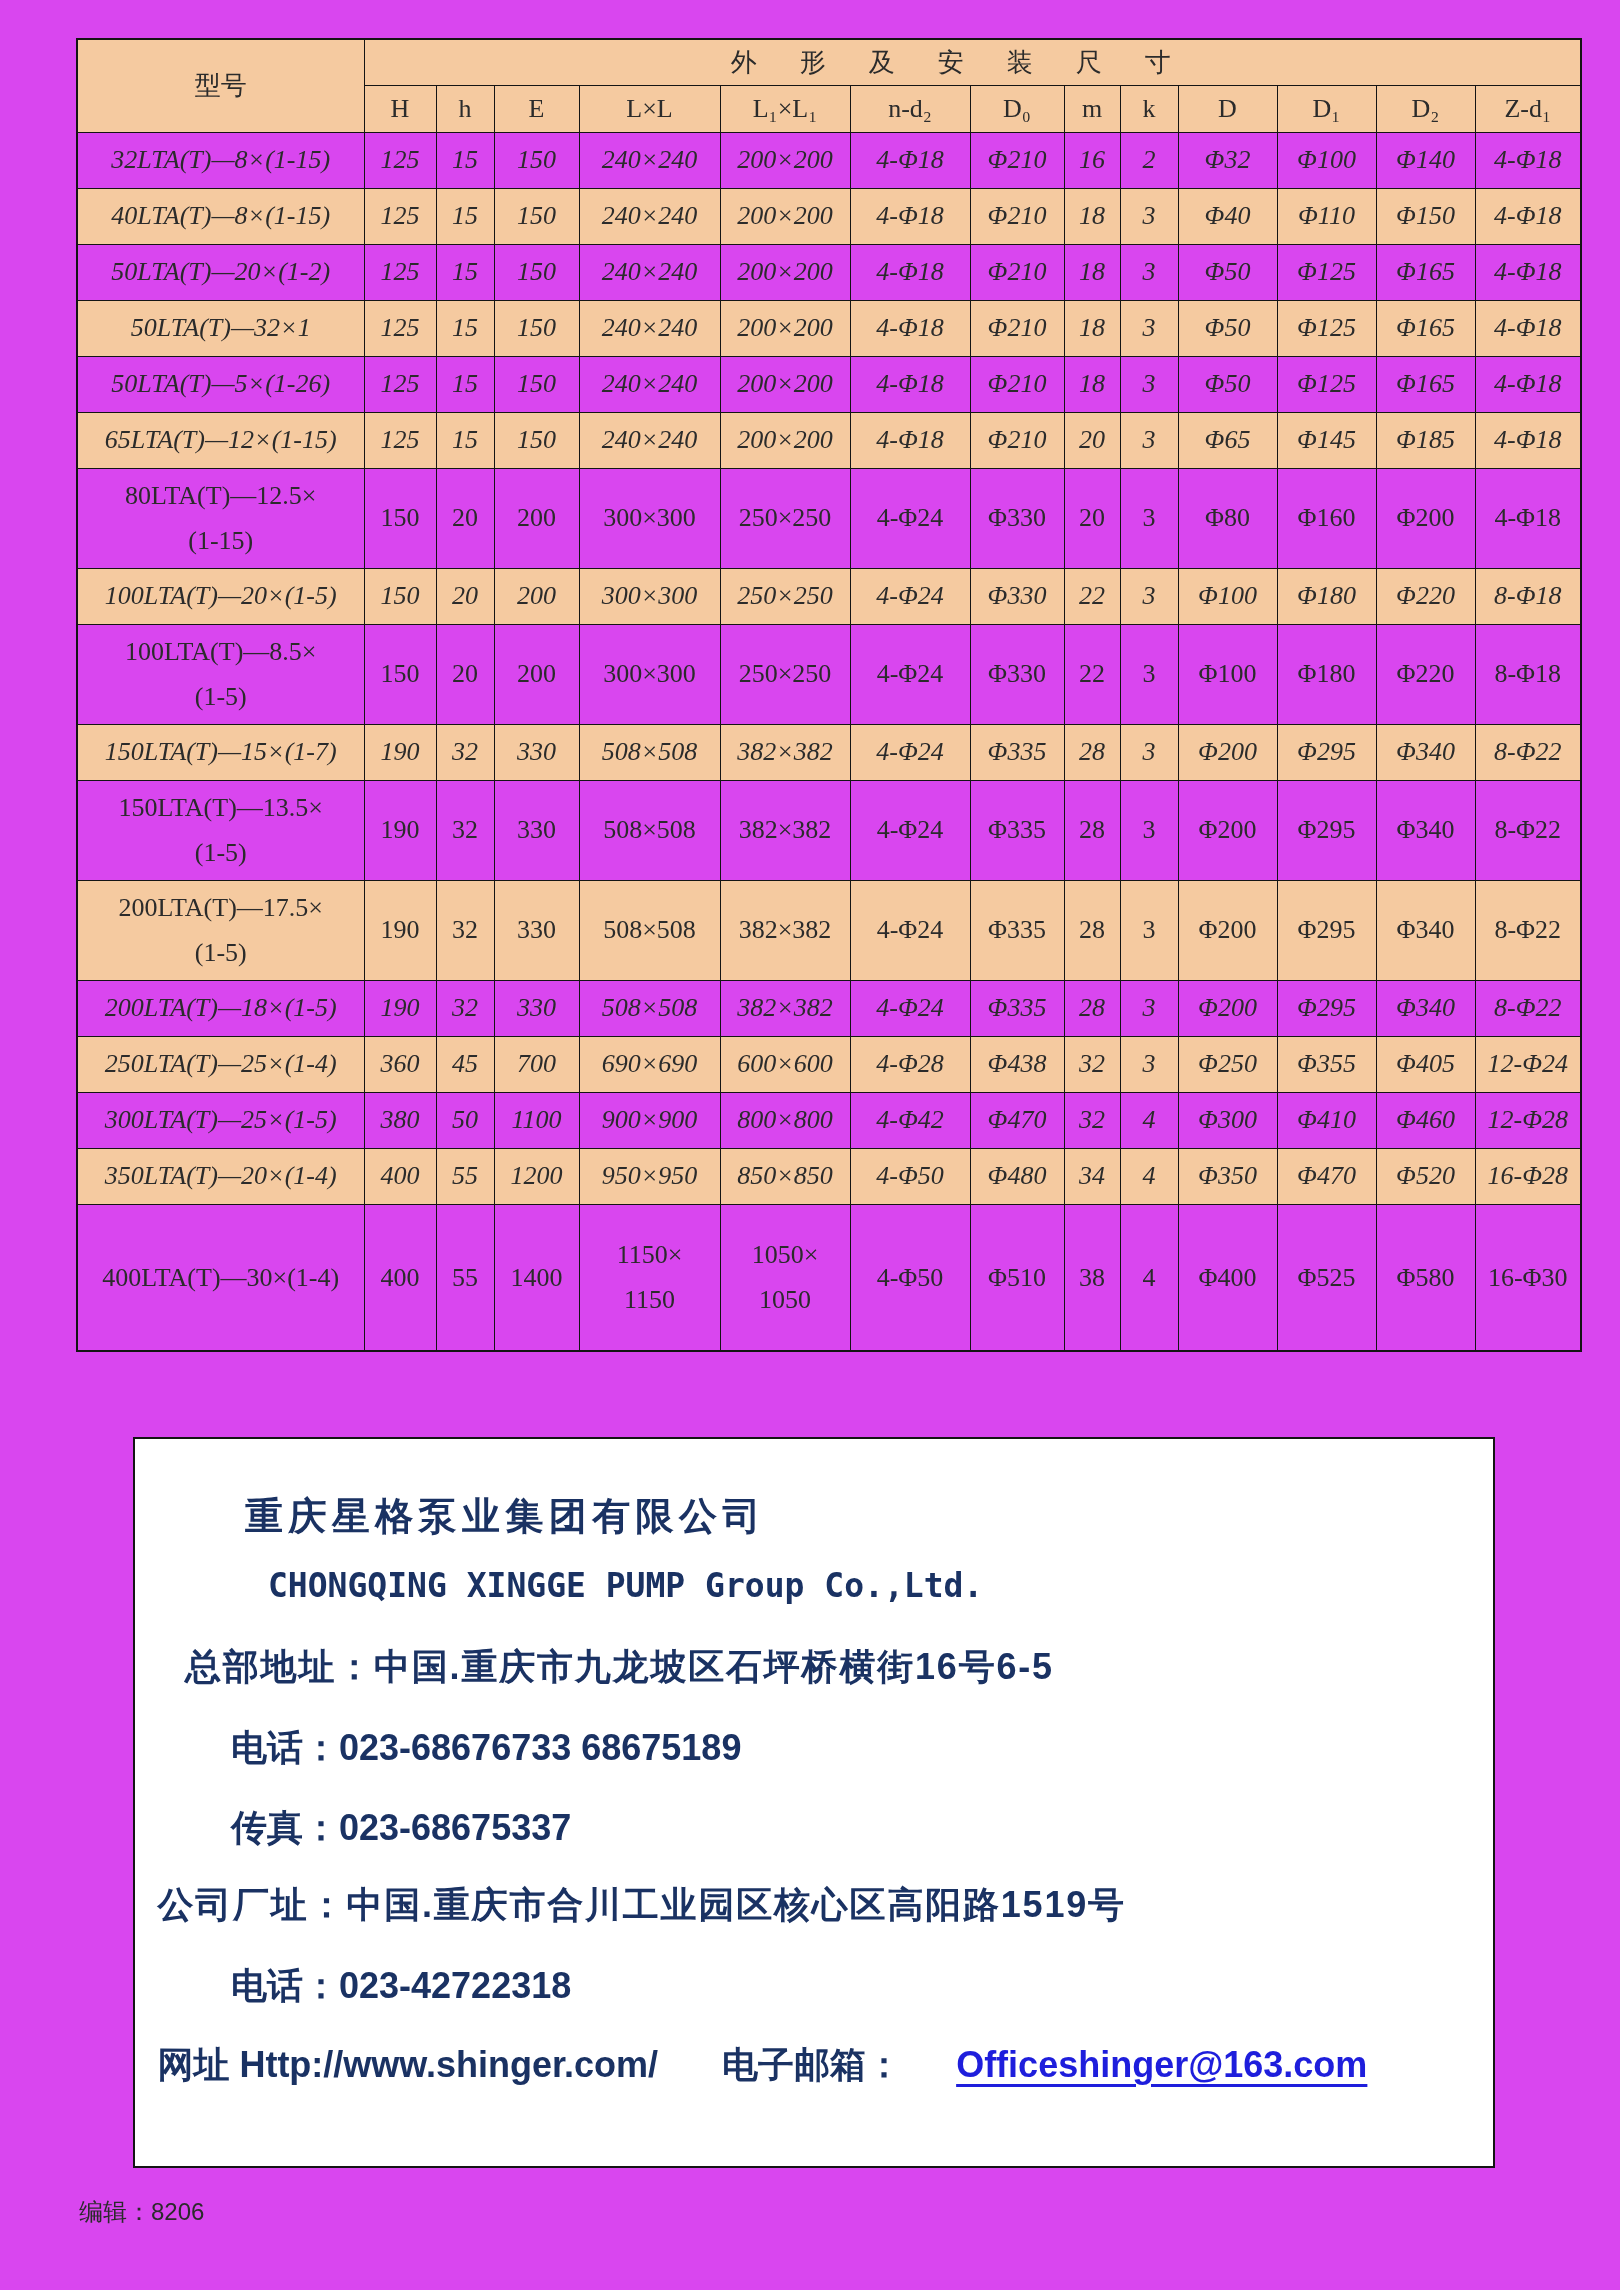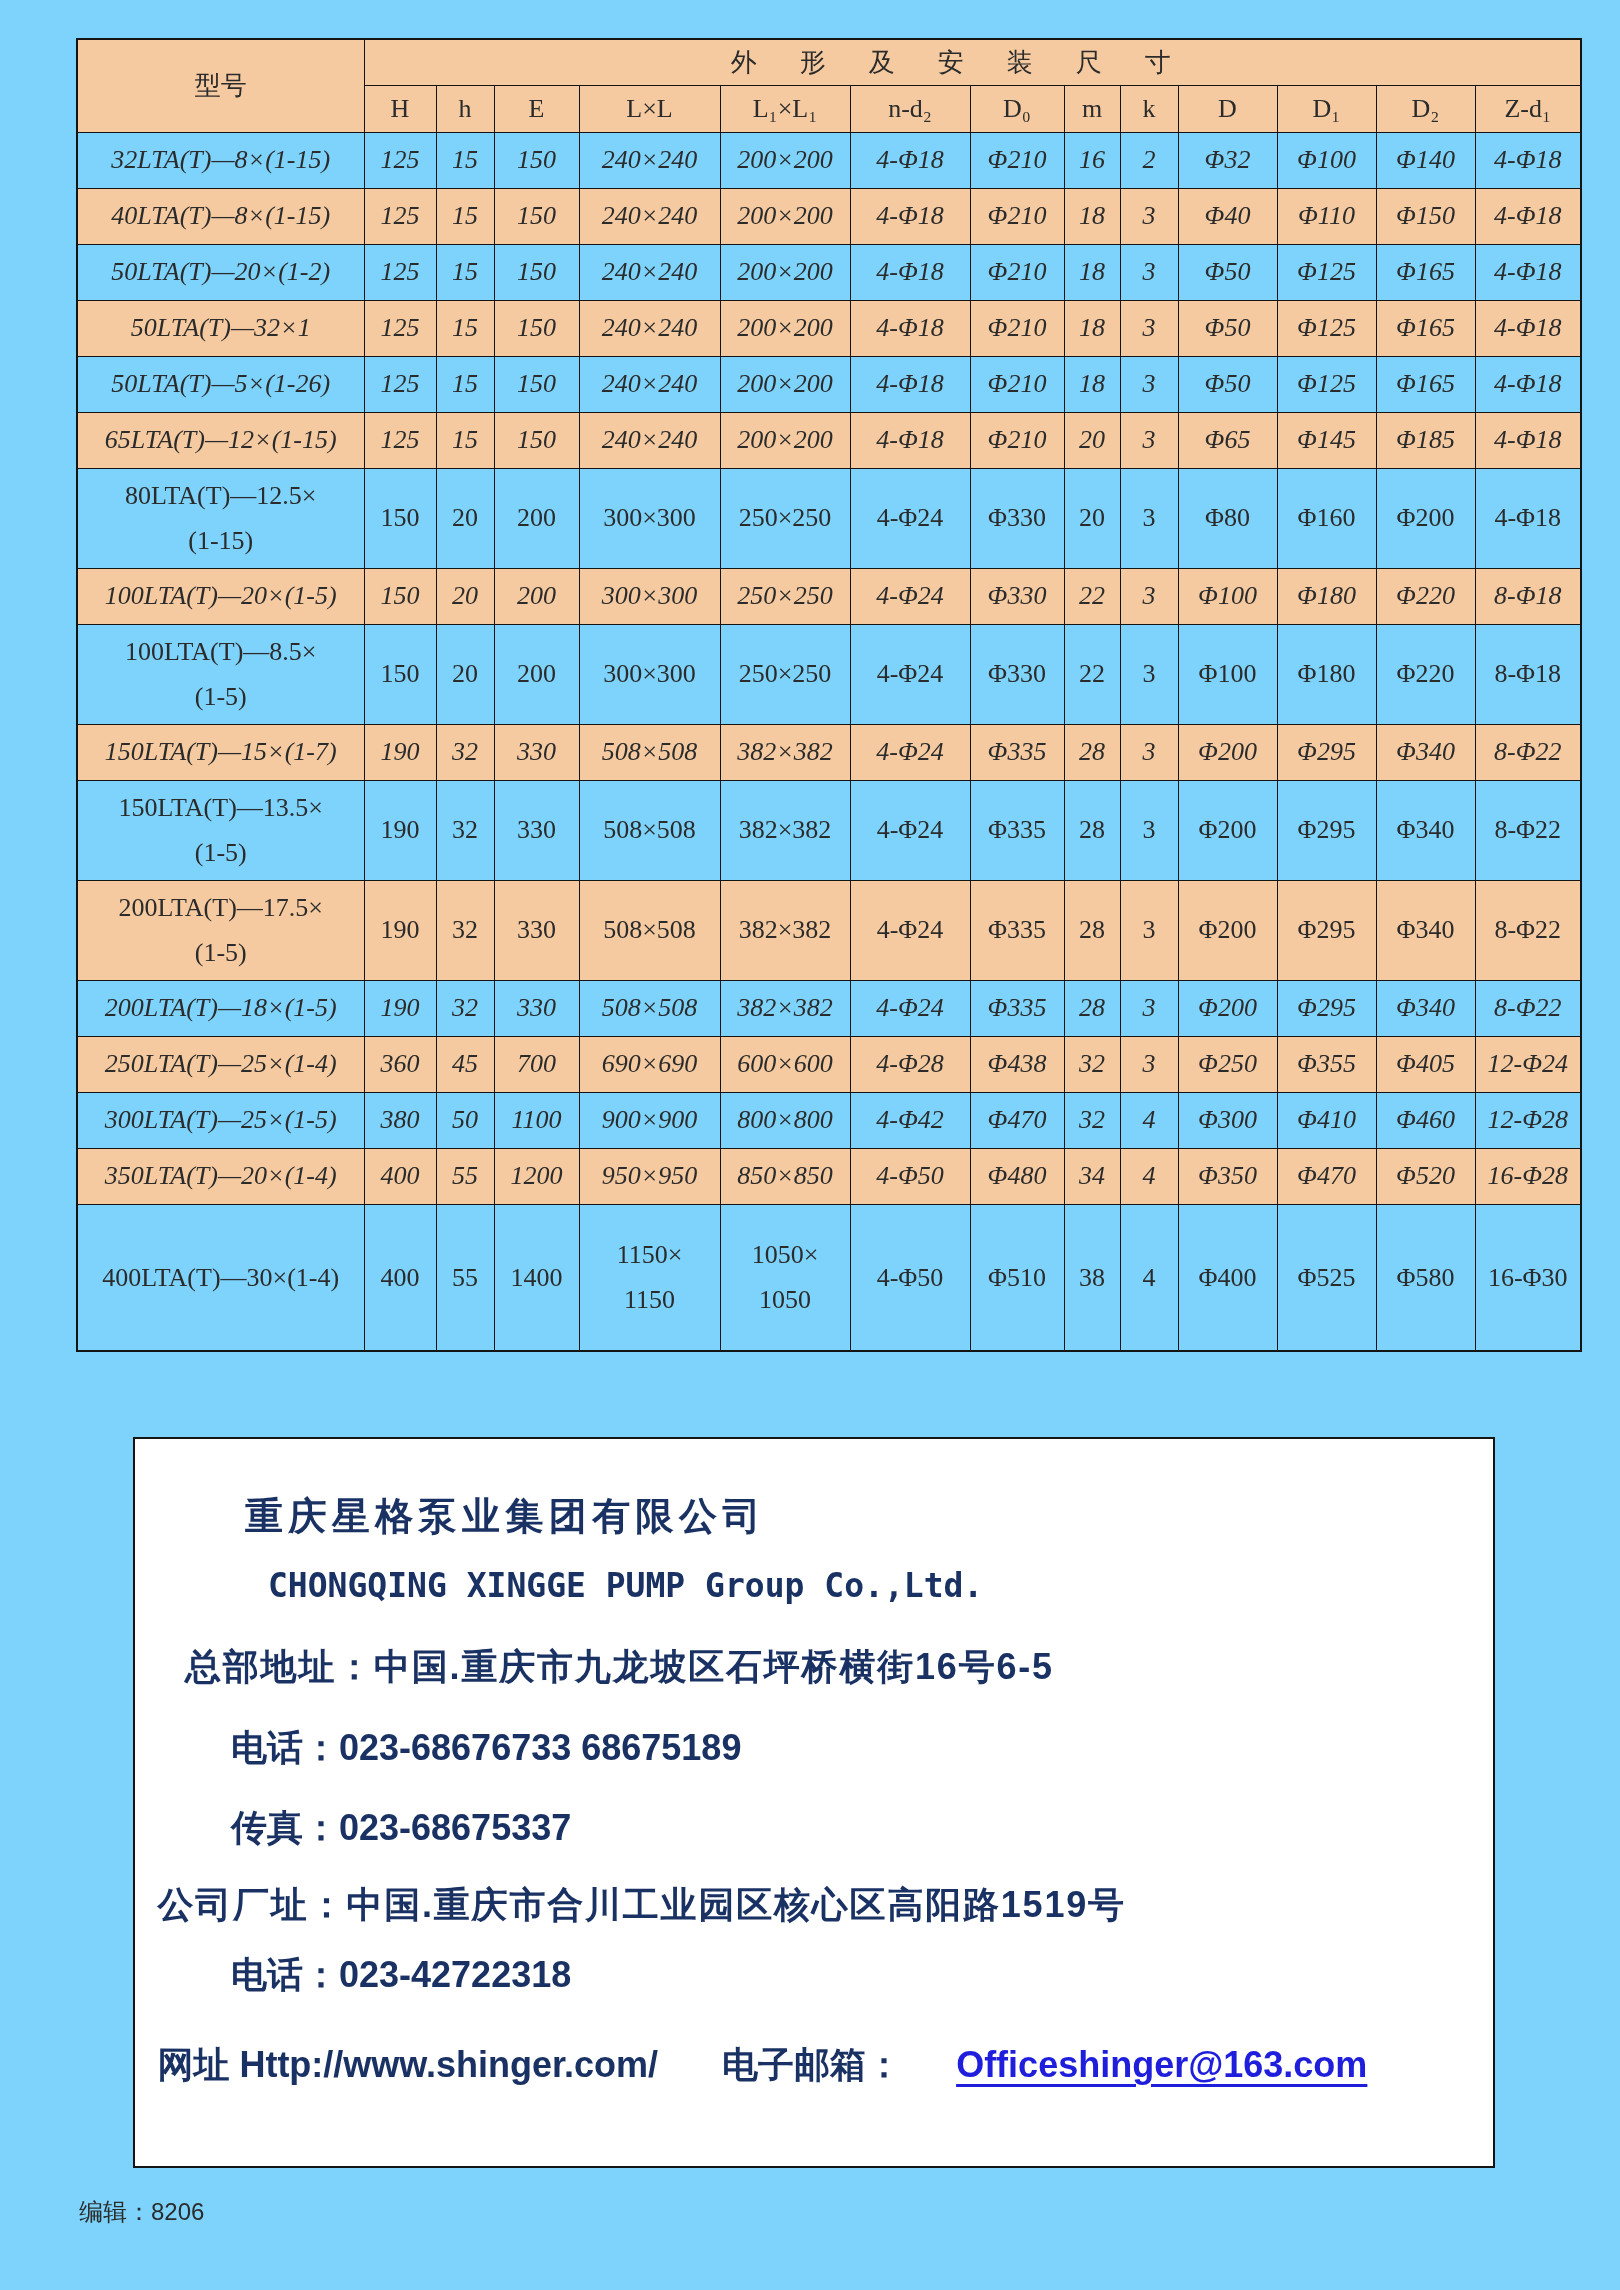--- a/index.html
+++ b/index.html
@@ -1,17 +1,17 @@
 <!DOCTYPE html>
 <html style="--shade: #F5CAA0; --line: #141414; --info: #1A3263; --email: #1E1EDC;font-size:14.3px"><head>
 <meta charset="utf-8">
 <style>
   html,body { margin:0; padding:0; background:#ffffff; }
   .page {
-    position:relative; width:1620px; height:2291px; background:#7dd3fc;
+    position:relative; width:1620px; height:2291px; background:#d946ef;
     font-family:"Liberation Serif","DejaVu Serif",serif; color:#222222;
     overflow:hidden;
   }
 
   
   table.dim {
     position:absolute; left:76px; top:38px; width:1502px;
     border-collapse:collapse; table-layout:fixed;
     border:2.7px solid var(--line,#141414);
   }
@@ -48,21 +48,21 @@
     font-family:"Liberation Sans","DejaVu Sans",sans-serif;
     font-size:36px;
   }
   .cn-name  { left:110px; top:52px;  font-size:38px; letter-spacing:5.4px; }
   .en-name  { left:133px; top:127px; font-size:33px;
               font-family:"DejaVu Sans Mono","Liberation Mono",monospace; }
   .hq-addr  { left:30px;  top:204px; letter-spacing:1.8px;margin-left:20px; }
   .hq-tel   { left:96px; top:285px; }
   .fax      { left:96px; top:365px; }
   .fa-addr  { left:22.4px;  top:442px; letter-spacing:1.8px; }
-  .fa-tel   { left:96px; top:512px;text-align:center; }
+  .fa-tel   { left:96px; top:523px;text-align:center; }
   .web-line { left:22.4px;  top:602px; }
   .email-link {
     color:var(--email,#1E1EDC); text-decoration:underline;
     text-underline-offset:7.2px; cursor:pointer;margin-left:44px;
   }
   .email-label { margin-left:54px; }
 
   
   .editor-note {
     position:absolute; left:79px; top:2196px;

